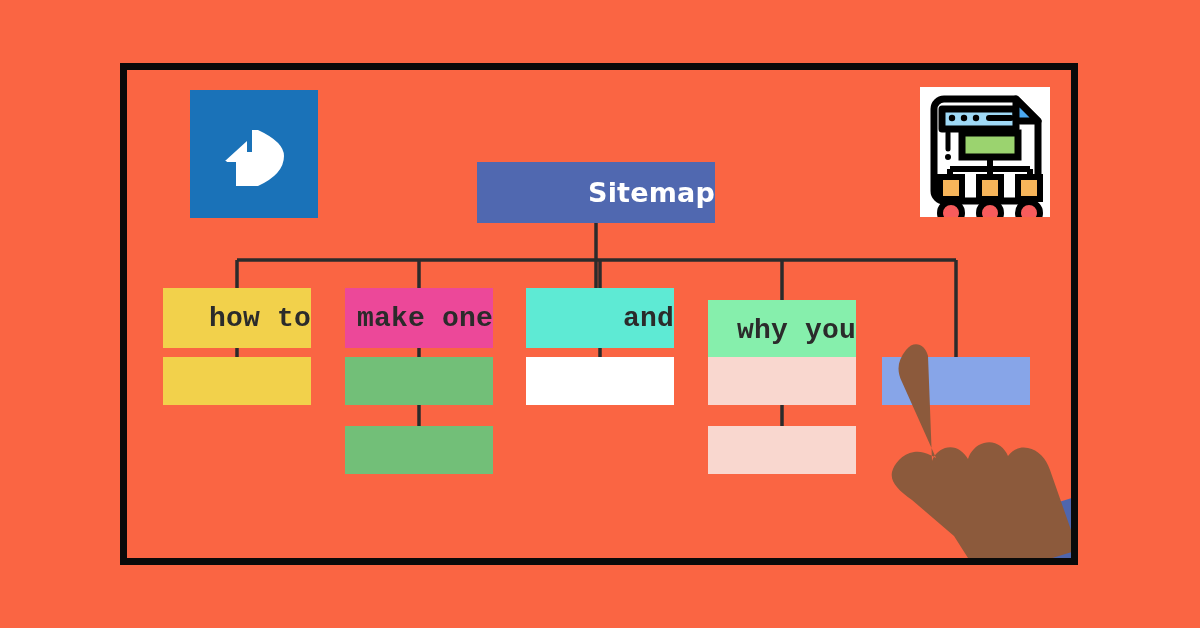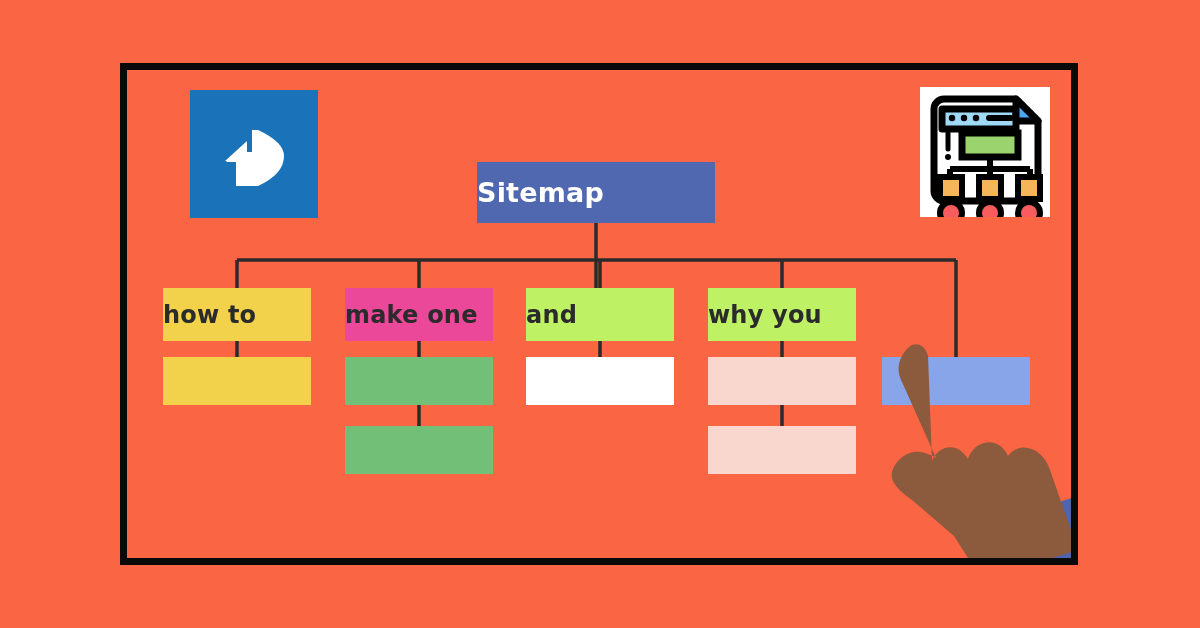--- a/index.html
+++ b/index.html
@@ -61,21 +61,21 @@
     height: 628px;
     pointer-events: none;
   }
 
   
   .node {
     position: absolute;
     box-sizing: border-box;
     display: flex;
     align-items: center;
-    justify-content: flex-start;
+    justify-content: flex-end;
     font-weight: bold;
     letter-spacing: 0.2px;
     color: #2b2b2b;
   }
   .node::after {
     content: "";
     position: absolute;
     left: 6px;
     top: 6px;
     right: -6px;
@@ -90,22 +90,23 @@
     top: 162px;
     width: 238px;
     height: 61px;
     background: #5068b0;
     color: #ffffff;
     font-size: 27px;
   }
 
   .lvl1 {
     width: 148px;
-    height: 53px;
-    font-size: 24px;
+    height: 60px;
+    font-size: 28px;
+    font-family: Liberation Mono, monospace;
   }
   .blank {
     width: 148px;
     height: 48px;
   }
 
   
   #hand {
     position: absolute;
     left: 862px;
@@ -188,24 +189,24 @@
   <div class="node" id="root-node">
     <span>Sitemap</span>
   </div>
 
   <div class="node lvl1" style="left:163px; top:288px; background:#f2d14b;">
     <span>how to</span>
   </div>
   <div class="node lvl1" style="left:345px; top:288px; background:#ec4899;">
     <span>make one</span>
   </div>
-  <div class="node lvl1" style="left:526px; top:288px; background:#bef264;">
+  <div class="node lvl1" style="left:526px; top:288px; background:#5eead4;">
     <span>and</span>
   </div>
-  <div class="node lvl1" style="left:708px; top:288px; background:#bef264;">
+  <div class="node lvl1" style="left:708px; top:300px; background:#86efac;">
     <span>why you</span>
   </div>
 
   <div class="node blank" style="left:163px; top:357px; background:#f2d14b;"></div>
 
   <div class="node blank" style="left:345px; top:357px; background:#72bf78;"></div>
   <div class="node blank" style="left:345px; top:426px; background:#72bf78;"></div>
 
   <div class="node blank" style="left:526px; top:357px; background:#ffffff;"></div>
 

